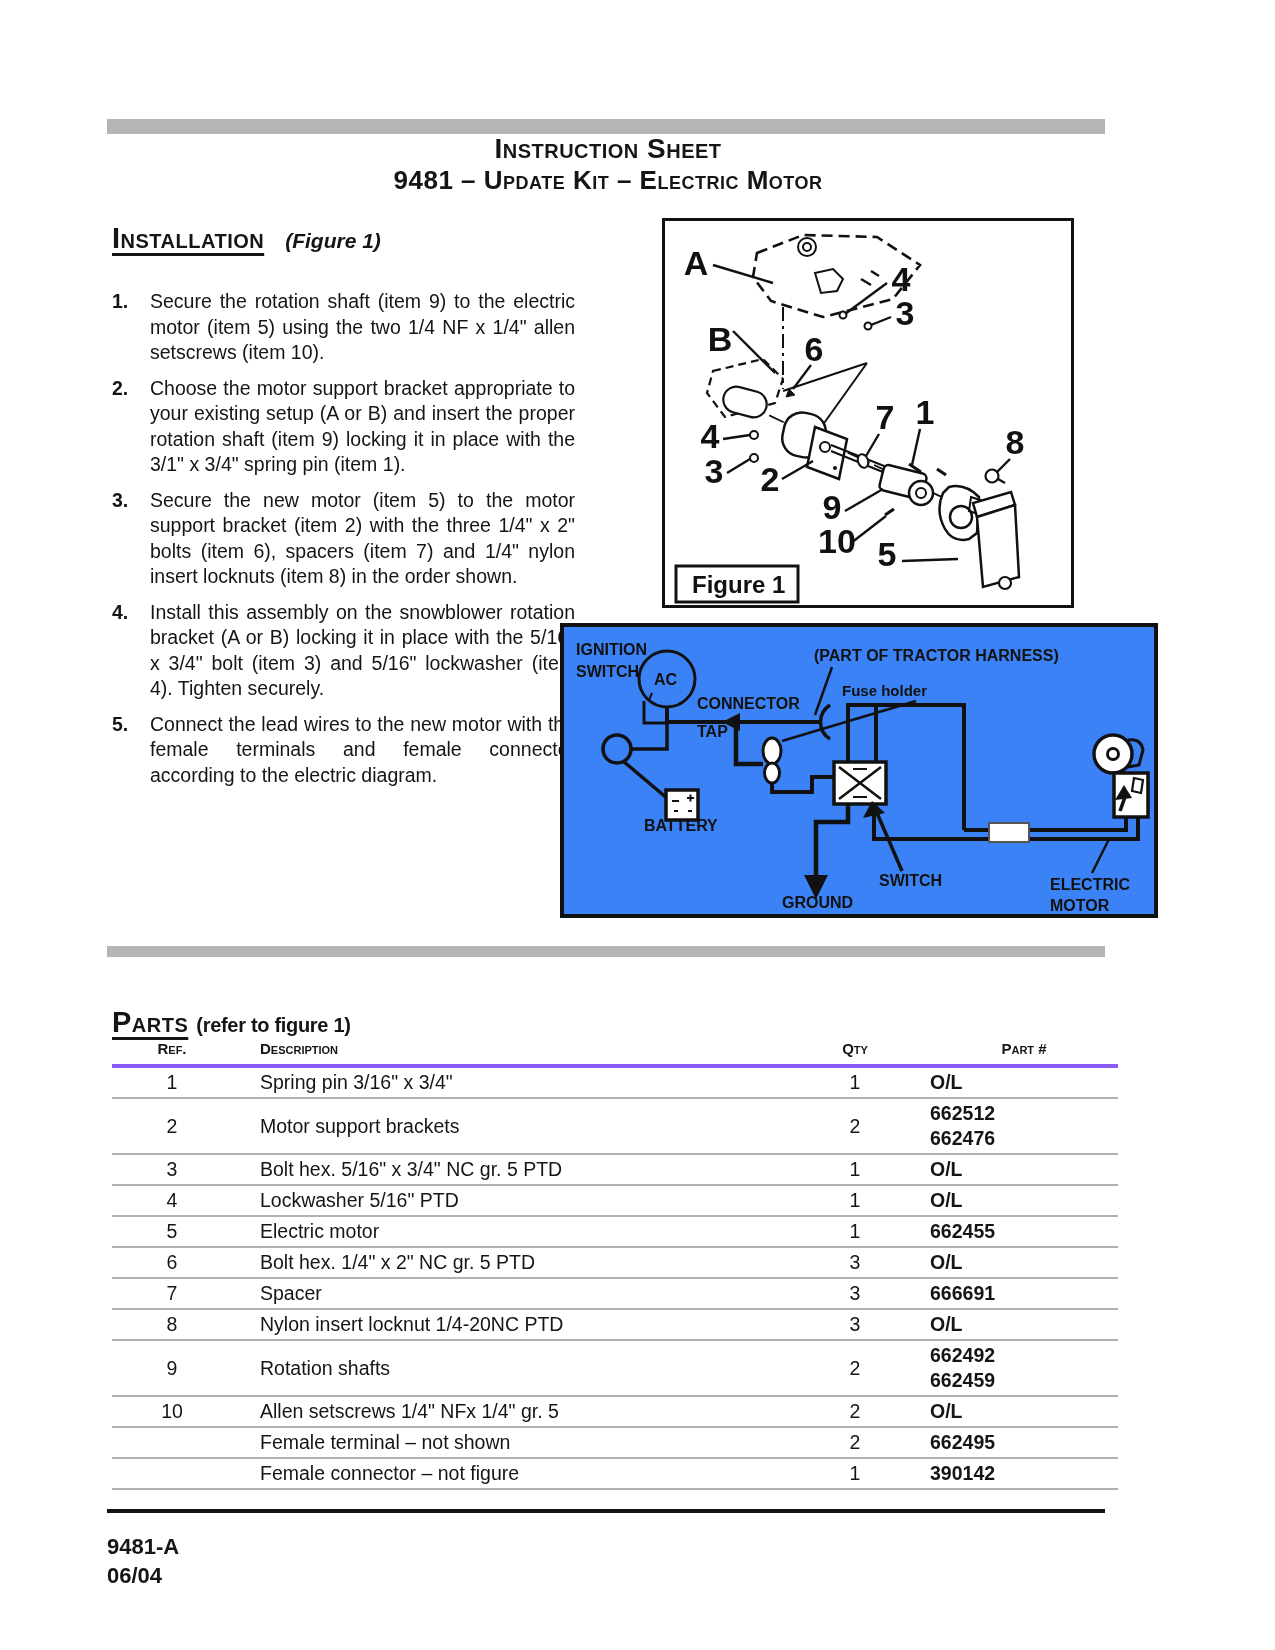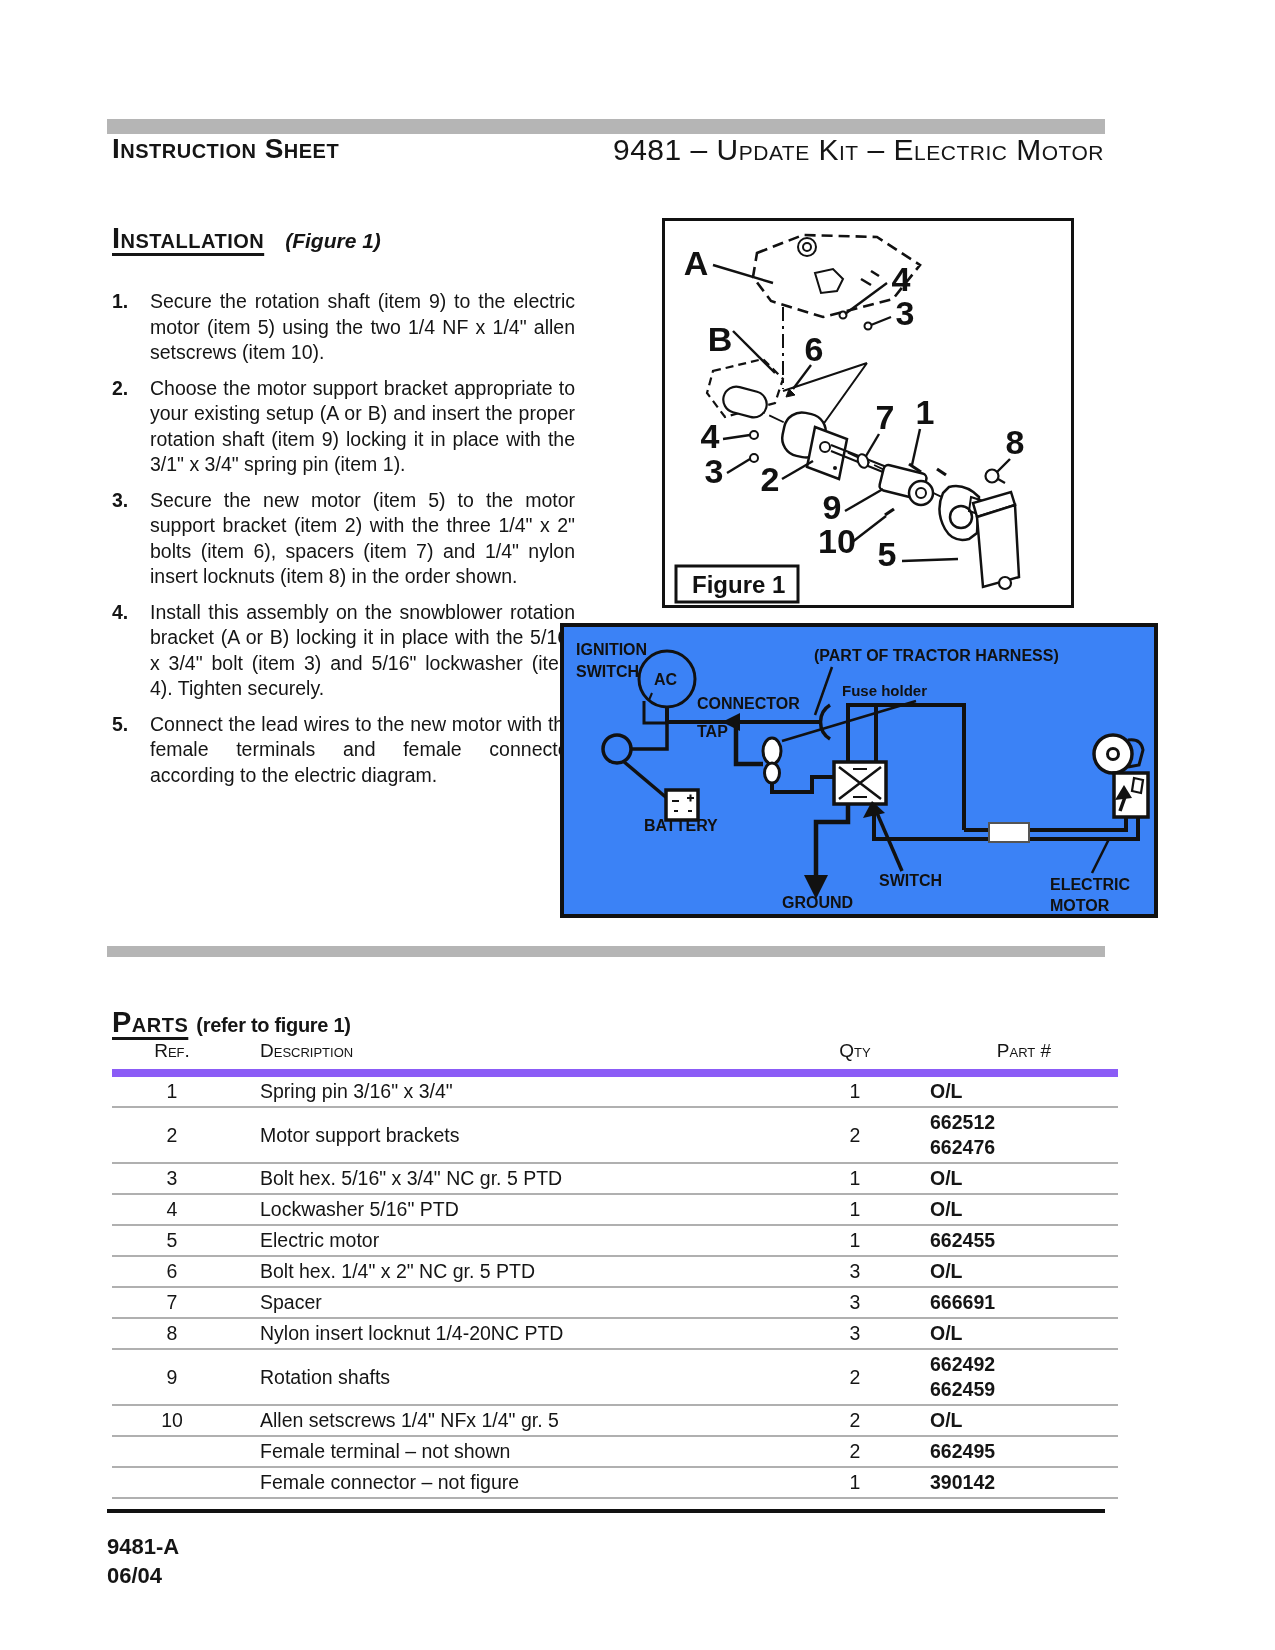--- a/index.html
+++ b/index.html
@@ -4,23 +4,23 @@
 <style>
   html,body{margin:0;padding:0;background:#e8e8e8;}
   .page{position:relative;width:1275px;height:1650px;background:#ffffff;
         color:#151515;font-family:"Liberation Sans",sans-serif;overflow:hidden;margin:0 auto;}
 
   .bar{position:absolute;left:107px;width:998px;background:#b5b5b5;}
   #bar-top{top:119px;height:15px;}
   #bar-mid{top:946px;height:11px;}
 
   .header-row{position:absolute;left:112px;top:133px;width:992px;
-              display:flex;justify-content:space-between;align-items:flex-start;}
+              display:flex;justify-content:space-between;align-items:center;flex-direction:column;}
   .sheet-title{font-weight:bold;font-variant:small-caps;font-size:28px;letter-spacing:.5px;}
-  .kit-title{font-weight:normal;font-variant:small-caps;font-size:30px;letter-spacing:.5px;}
+  .kit-title{font-weight:bold;font-variant:small-caps;font-size:26px;letter-spacing:.5px;}
 
   .section-heading{position:absolute;left:112px;}
   #installation-heading{top:222px;}
   #parts-heading{top:984px;margin-top:22px;}
   .heading-word{font-weight:bold;font-variant:small-caps;font-size:29px;letter-spacing:.5px;
                 text-decoration:underline;text-decoration-thickness:3px;text-underline-offset:5px;}
   .note-italic{font-weight:bold;font-style:italic;font-size:21px;margin-left:21px;}
   .note-plain{font-weight:bold;font-size:20px;margin-left:8px;letter-spacing:-.3px;}
 
   #steps{position:absolute;left:112px;top:289px;width:463px;}
@@ -33,22 +33,22 @@
   #wiring-box{position:absolute;left:560px;top:623px;width:598px;height:295px;
               border:4px solid #111;box-sizing:border-box;background:#3b82f6;}
   #figure1-box svg,#wiring-box svg{display:block;width:100%;height:100%;}
   .callout{font-weight:bold;font-size:34px;fill:#111;}
   .wlabel{font-weight:bold;font-size:16px;fill:#111;}
   .wlabel-s{font-weight:bold;font-size:15px;fill:#111;}
   .figcap{font-weight:bold;font-size:24px;fill:#111;}
 
   #parts-table{position:absolute;left:112px;top:1040px;width:978px;
                border-collapse:collapse;table-layout:fixed;}
-  #parts-table th{font-variant:small-caps;font-weight:normal;font-size:19px;
-                  padding:0 0 7px 0;border-bottom:8px solid #8b5cf6;text-align:center;}
+  #parts-table th{font-variant:small-caps;font-weight:bold;font-size:15px;
+                  padding:0 0 7px 0;border-bottom:4px solid #8b5cf6;text-align:center;}
   #parts-table th.h-desc{text-align:left;padding-left:28px;}
   #parts-table td{font-size:19.5px;line-height:25px;padding:2px 0;
                   border-bottom:2px solid #b0b0b0;vertical-align:middle;}
   .c-ref{width:120px;text-align:center;}
   .c-desc{width:520px;text-align:left;padding-left:28px !important;}
   .c-qty{width:150px;text-align:center;}
   .c-part{width:188px;white-space:pre-line;font-weight:bold;}
 
   #footer{position:absolute;left:107px;top:1509px;width:998px;
           border-top:4px solid #111;padding-top:19px;}

